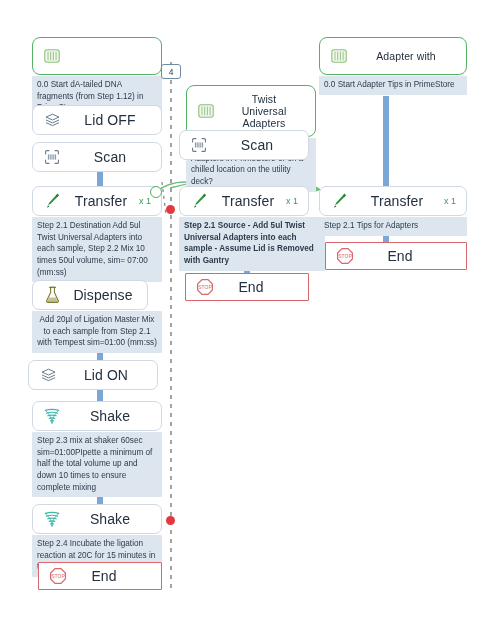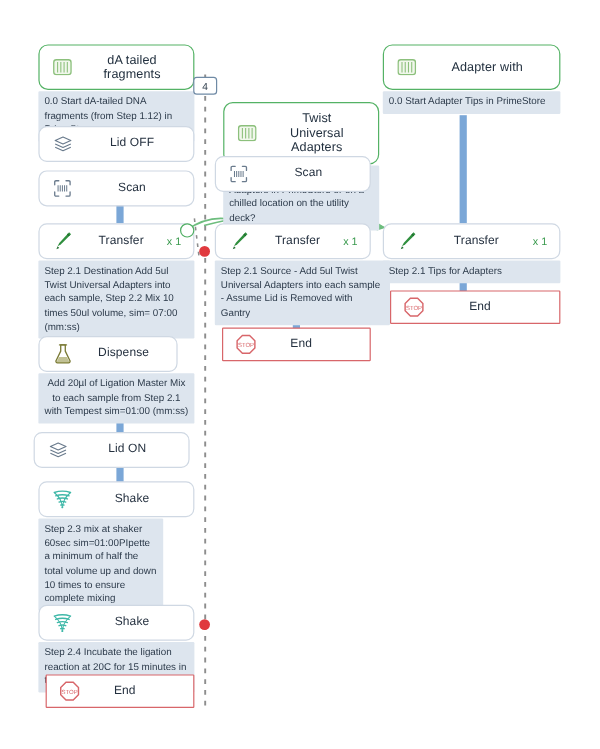--- a/index.html
+++ b/index.html
@@ -41,21 +41,21 @@
   }
   .node-head .ico{
     width:22px;height:20px;
     flex:0 0 22px;
     display:flex;align-items:center;justify-content:center;
     margin-right:4px;
   }
   .node-head .ttl{
     flex:1 1 auto;
     text-align:center;
-    font-size:10px;
+    font-size:14px;
     color:#24303f;
     letter-spacing:.1px;
     line-height:1.15;
   }
   .node-head .mult{
     flex:0 0 auto;
     font-size:9px;
     color:#3a9a4e;
     padding-left:4px;
     padding-right:2px;
@@ -179,22 +179,20 @@
         <svg width="16" height="14" viewBox="0 0 16 14">
           <rect x="0.8" y="0.8" width="14.4" height="12.4" rx="2.2" fill="#f1f7ec" stroke="#8cc07c" stroke-width="1.1"></rect>
           <g stroke="#8cc07c" stroke-width="0.9">
             <line x1="4" y1="2.6" x2="4" y2="11.4"></line>
             <line x1="6.7" y1="2.6" x2="6.7" y2="11.4"></line>
             <line x1="9.4" y1="2.6" x2="9.4" y2="11.4"></line>
             <line x1="12.1" y1="2.6" x2="12.1" y2="11.4"></line>
           </g>
         </svg>
       </span>
-      <span class="ttl" style="white-space:pre-line;">dA tailed
-fragments</span>
     </div>
     <div class="desc" style="width:130px;">0.0 Start dA-tailed DNA fragments (from Step 1.12) in PrimeStore</div>
   </div>
 
   <div class="node" style="left:32px;top:105px;width:130px;">
     <div class="node-head">
       <span class="ico">
         <svg width="17" height="16" viewBox="0 0 17 16">
           <g fill="none" stroke="#6a7b8d" stroke-width="1" stroke-linejoin="round">
             <path d="M8.5 2.2 L15 5.1 L8.5 8 L2 5.1 Z"></path>
@@ -285,21 +283,21 @@
             <path d="M6.2 11.4 Q9 10.3 11.8 11.4"></path>
             <path d="M7.6 13.9 Q9 13.3 10.4 13.9"></path>
             <path d="M8.7 16 L9.2 16"></path>
           </g>
           <path d="M2.2 3.4 Q9 9 8.9 16.2" fill="none" stroke="#3fb8a8" stroke-width="0.9"></path>
           <path d="M15.8 3.4 Q9 9 9.1 16.2" fill="none" stroke="#3fb8a8" stroke-width="0.9"></path>
         </svg>
       </span>
       <span class="ttl">Shake</span>
     </div>
-    <div class="desc" style="width:104px;">Step 2.3 mix at shaker 60sec sim=01:00PIpette a minimum of half the total  volume up and down 10 times to ensure complete mixing</div>
+    <div class="desc" style="width:130px;">Step 2.3 mix at shaker 60sec sim=01:00PIpette a minimum of half the total  volume up and down 10 times to ensure complete mixing</div>
   </div>
 
   <div class="node" style="left:32px;top:504px;width:130px;">
     <div class="node-head">
       <span class="ico">
         <svg width="18" height="18" viewBox="0 0 18 18">
           <g fill="none" stroke="#3fb8a8" stroke-width="1.15" stroke-linecap="round">
             <path d="M2.2 3.4 Q9 1.2 15.8 3.4"></path>
             <path d="M3.4 6.2 Q9 4.3 14.6 6.2"></path>
             <path d="M4.8 8.8 Q9 7.3 13.2 8.8"></path>
@@ -376,21 +374,21 @@
       <span class="ico">
         <svg width="17" height="18" viewBox="0 0 17 18">
           <path d="M13.6 1.6 L15.2 3.2 L6.6 11.8 L4 13.2 L5.4 10.6 Z" fill="#2f8f3e"></path>
           <path d="M12.2 3 L13.8 4.6" stroke="#1d6b2a" stroke-width="1"></path>
           <path d="M4 13.2 L3 15.8 L5.4 14.6 Z" fill="#1d6b2a"></path>
         </svg>
       </span>
       <span class="ttl">Transfer</span>
       <span class="mult">x 1</span>
     </div>
-    <div class="desc" style="width:146px;">Step 2.1 Source - Add 5ul Twist Universal Adapters into each sample - Assume Lid is Removed with Gantry</div>
+    <div class="desc" style="width:146px;font-weight:bold;">Step 2.1 Source - Add 5ul Twist Universal Adapters into each sample - Assume Lid is Removed with Gantry</div>
   </div>
 
   <div class="node end" style="left:185px;top:273px;width:124px;">
     <div class="node-head">
       <span class="ico">
         <svg width="18" height="18" viewBox="0 0 18 18">
           <polygon points="6,1.6 12,1.6 16.4,6 16.4,12 12,16.4 6,16.4 1.6,12 1.6,6" fill="#fff" stroke="#d8666a" stroke-width="1.2"></polygon>
           <text x="9" y="11" font-size="5" fill="#d8666a" text-anchor="middle" font-family="Liberation Sans, sans-serif">STOP</text>
         </svg>
       </span>

